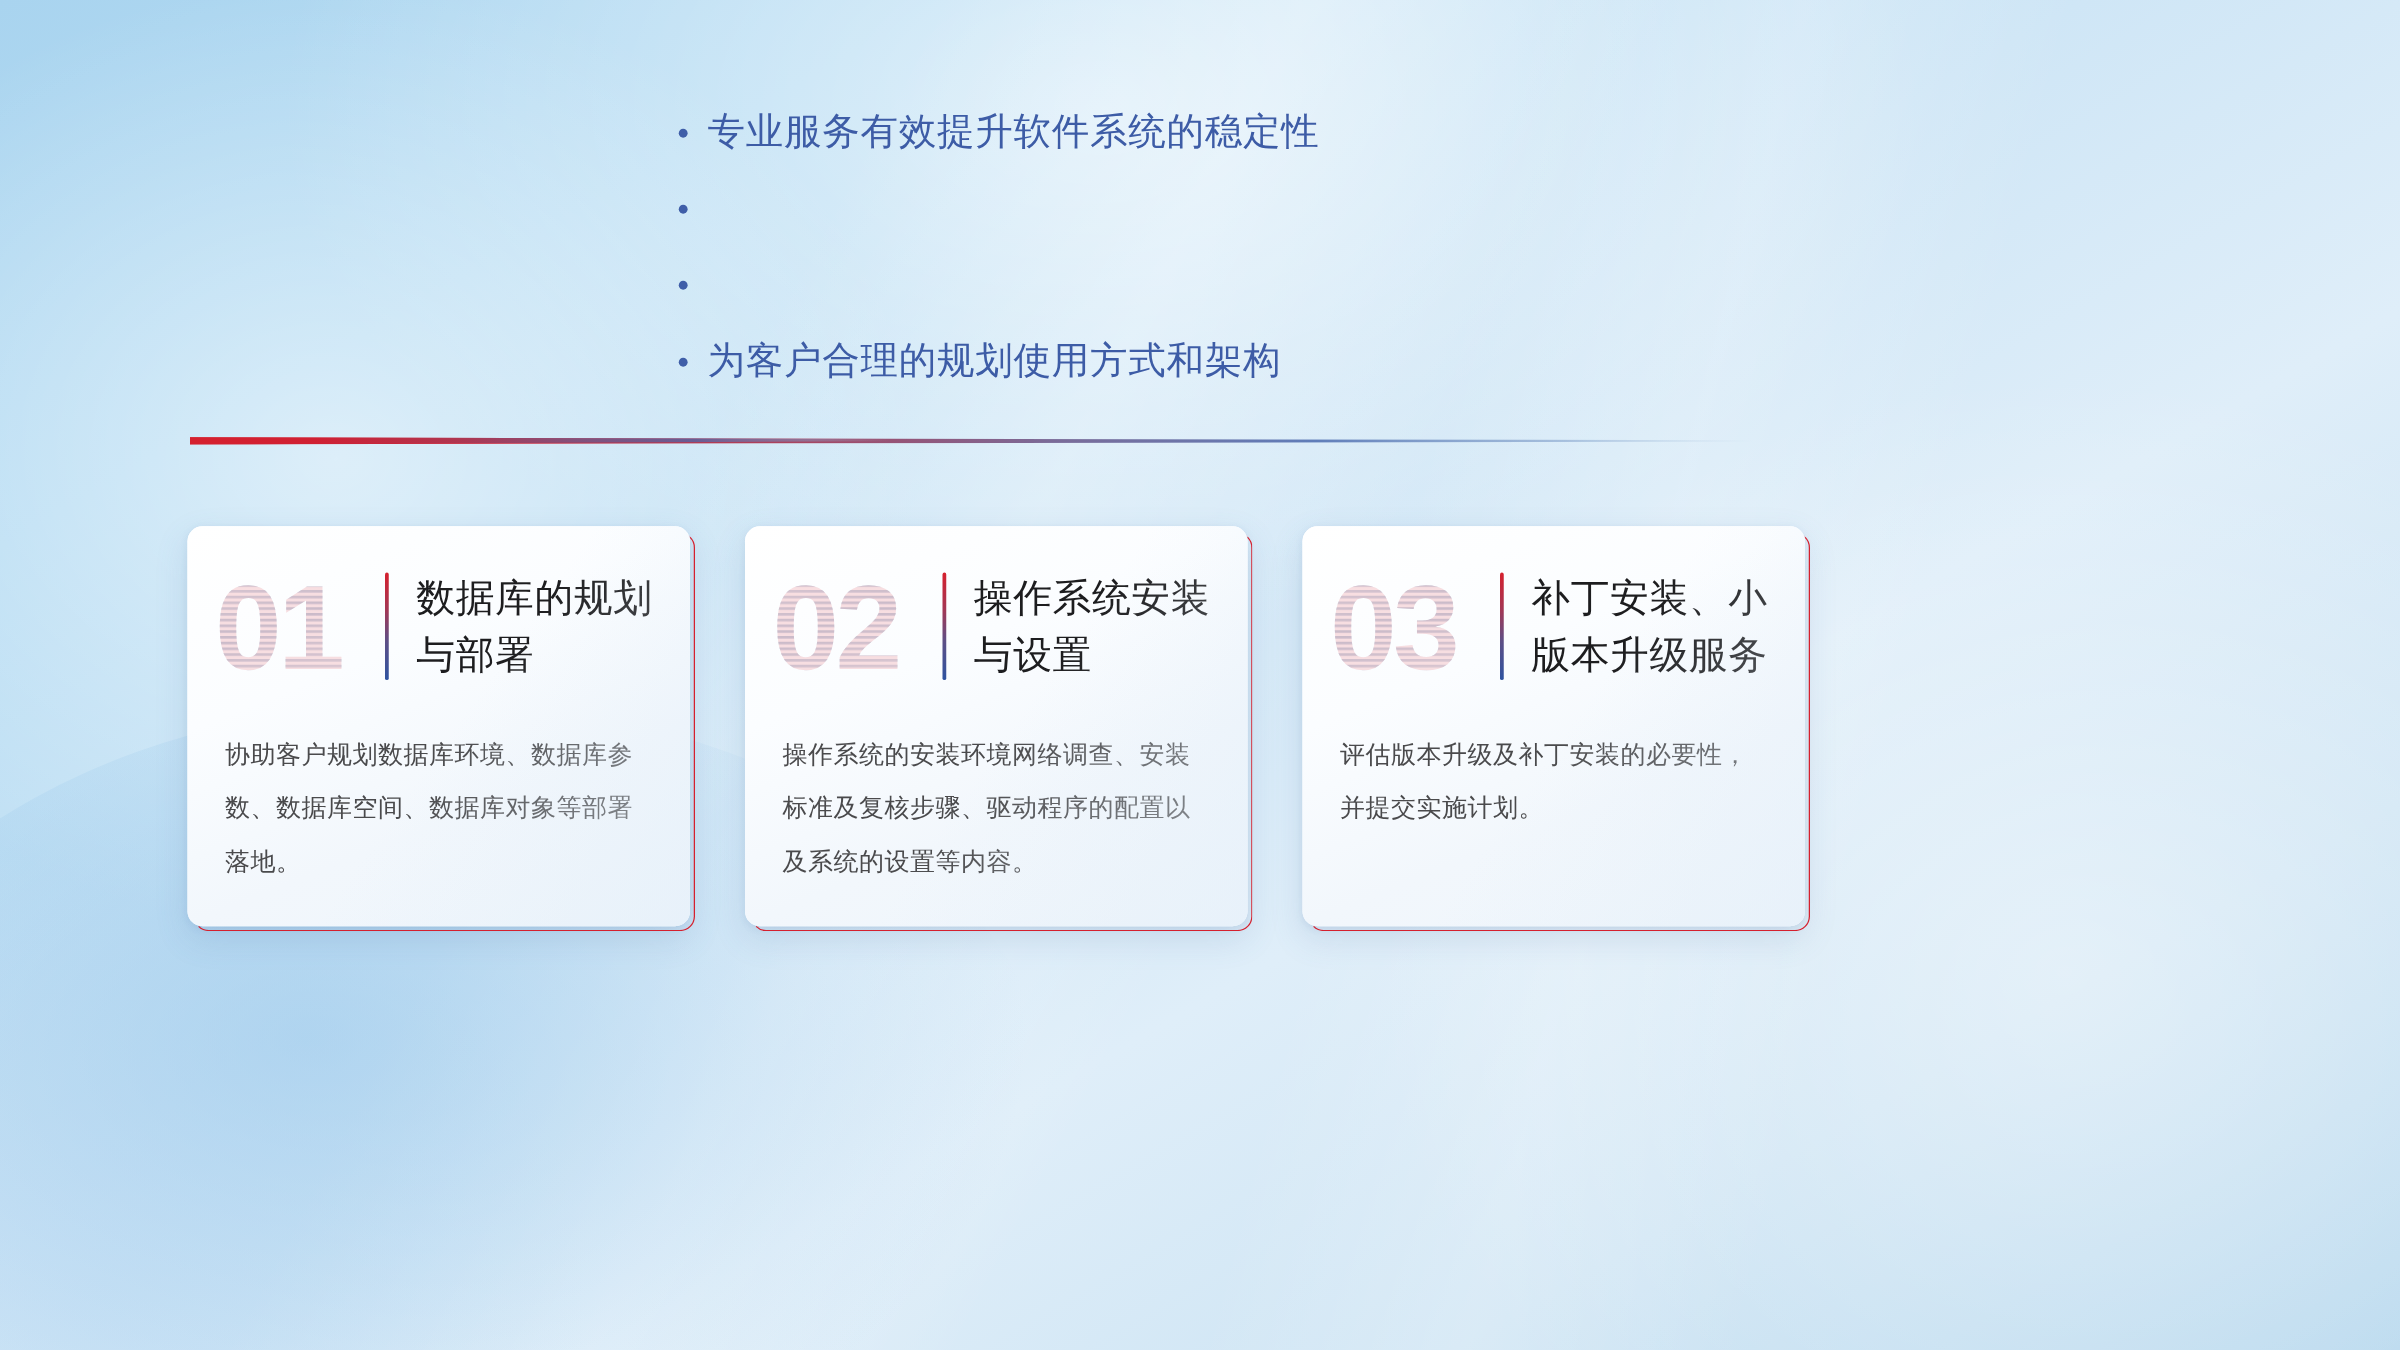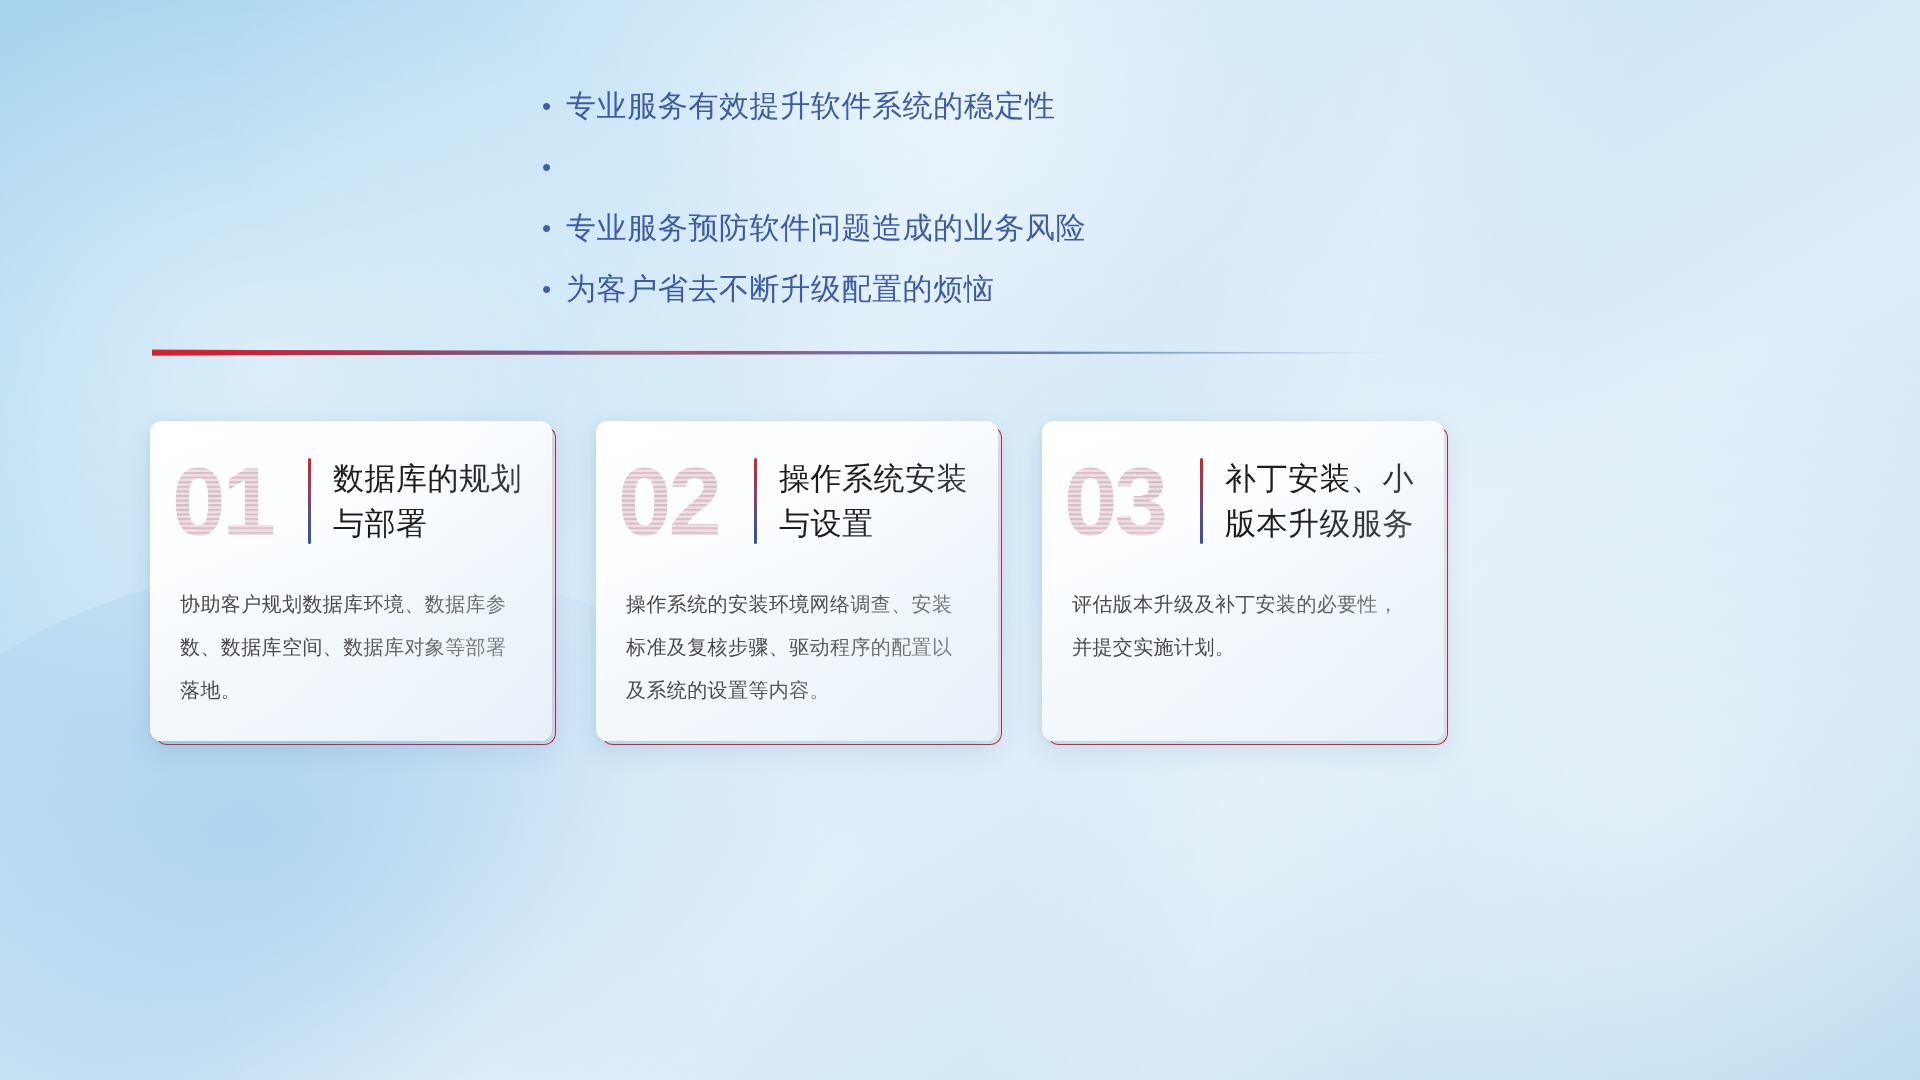--- a/index.html
+++ b/index.html
@@ -198,25 +198,24 @@
   <div class="bullets">
     <div class="bullet-row">
       <span class="bullet-dot">•</span>
       <span class="bullet-text">专业服务有效提升软件系统的稳定性</span>
     </div>
     <div class="bullet-row">
       <span class="bullet-dot">•</span>
     </div>
     <div class="bullet-row">
       <span class="bullet-dot">•</span>
-      <span class="bullet-text">专业服务预防软件问题造成的业务风险</span>
     </div>
     <div class="bullet-row">
       <span class="bullet-dot">•</span>
-      <span class="bullet-text">为客户省去不断升级配置的烦恼</span>
+      <span class="bullet-text">为客户合理的规划使用方式和架构</span>
     </div>
   </div>
 
   <div class="divider-wrap">
     <svg width="1252" height="24" viewBox="0 0 1252 24" preserveAspectRatio="none">
       <defs>
         <linearGradient id="divGrad" x1="0" y1="0" x2="1" y2="0">
           <stop offset="0%" stop-color="#d5202e" stop-opacity="1"></stop>
           <stop offset="18%" stop-color="#cf2033" stop-opacity="1"></stop>
           <stop offset="38%" stop-color="#a83a56" stop-opacity="0.95"></stop>

